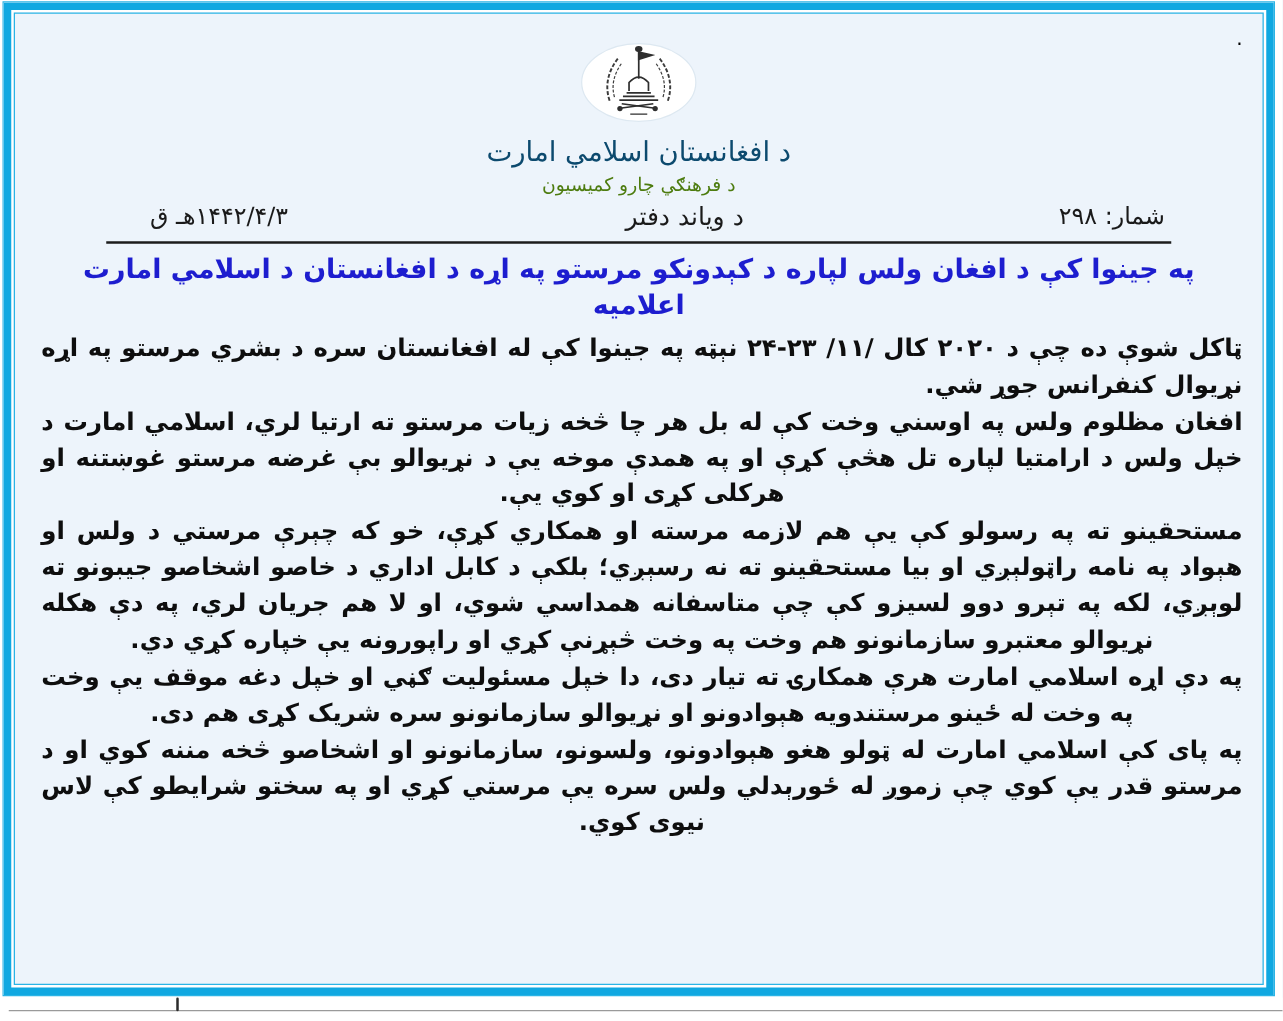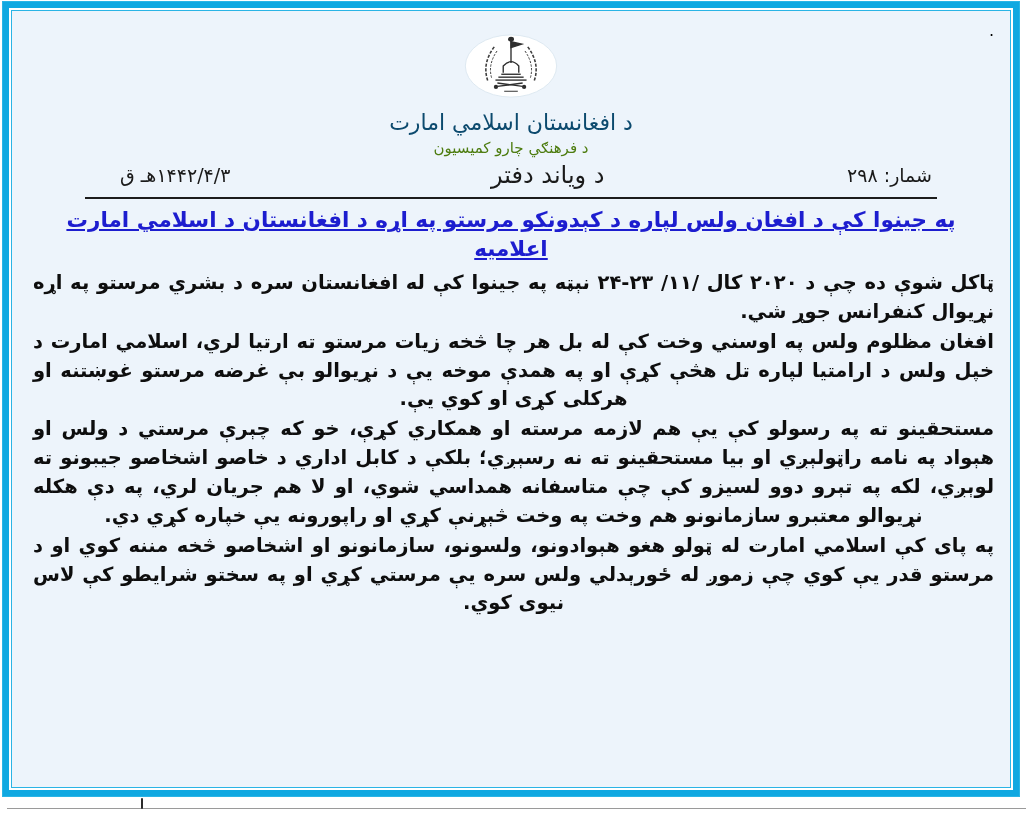--- a/index.html
+++ b/index.html
@@ -21,27 +21,27 @@
   }
   
   .emblem-wrap{text-align:center;height:70px;}
   .org-line1{text-align:center;font-size:22px;color:#0c4a6e;margin-top:8px;letter-spacing:0;}
   .org-line2{text-align:center;font-size:15px;color:#4d7c0f;margin-top:4px;}
   .meta-row{
     display:flex;justify-content:space-between;align-items:center;
     margin-top:4px;font-size:19px;color:#1a1a1a;
   }
   .meta-number{padding-right:62px;}
-  .meta-office{font-size:24px;transform:translateX(9px);}
+  .meta-office{font-size:20px;transform:translateX(9px);}
   .meta-date{padding-left:92px;}
   .rule{border:0;border-top:2px solid #1c1c1c;width:852px;margin:8px auto 6px auto;}
   
   .doc-title{
     text-align:center;color:#1d1dcf;font-weight:700;font-size:21.5px;
-    margin:2px 0 6px 0;line-height:1.35;text-decoration:underline;
+    margin:2px 0 6px 0;line-height:1.35;
   }
   
   .body-text{color:#0e0e0e;font-weight:700;font-size:19.5px;line-height:1.48;}
   .para{text-align:justify;margin:0 0 1px 5px;}
   .al-c{text-align-last:center;}
   .al-r{text-align-last:right;}
   
   .next-page-hint{position:absolute;left:0;bottom:0;width:1026px;height:19px;background:#ffffff;}
   .next-page-edge{position:absolute;top:10px;left:7px;right:0;border-top:1px solid #9a9a9a;}
   .next-page-mark{position:absolute;top:0;left:141px;width:2px;height:11px;background:#2b2b2b;border-radius:1px;}
@@ -92,20 +92,21 @@
     </div>
 
     <hr class="rule">
 
     <div class="doc-title">په جینوا کې د افغان ولس لپاره د کېدونکو مرستو په اړه د افغانستان د اسلامي امارت اعلامیه</div>
 
     <div class="body-text">
       <p class="para al-r">ټاکل شوې ده چې د ۲۰۲۰ کال /۱۱/ ۲۳-۲۴ نېټه په جینوا کې له افغانستان سره د بشري مرستو په اړه نړیوال کنفرانس جوړ شي.</p>
       <p class="para al-c">افغان مظلوم ولس په اوسني وخت کې له بل هر چا څخه زیات مرستو ته ارتیا لري، اسلامي امارت د خپل ولس د ارامتیا لپاره تل هڅې کړې او په همدې موخه یې د نړیوالو بې غرضه مرستو غوښتنه او هرکلی کړی او کوي یې.</p>
       <p class="para al-c">مستحقینو ته په رسولو کې یې هم لازمه مرسته او همکاري کړې، خو که چېرې مرستي د ولس او هېواد په نامه راټولېږي او بیا مستحقینو ته نه رسېږي؛ بلکې د کابل اداري د خاصو اشخاصو جیبونو ته لوېږي، لکه په تېرو دوو لسیزو کې چې متاسفانه همداسي شوي، او لا هم جریان لري، په دې هکله نړیوالو معتبرو سازمانونو هم وخت په وخت څېړنې کړي او راپورونه یې خپاره کړي دي.</p>
+      <p class="para al-c">په دې اړه اسلامي امارت هرې همکارۍ ته تیار دی، دا خپل مسئولیت ګڼي او خپل دغه موقف یې وخت په وخت له ځینو مرستندویه هېوادونو او نړیوالو سازمانونو سره شریک کړی هم دی.</p>
       <p class="para al-c">په پای کې اسلامي امارت له ټولو هغو هېوادونو، ولسونو، سازمانونو او اشخاصو څخه مننه کوي  او د مرستو قدر یې کوي چې زموږ له ځورېدلي ولس سره یې مرستي کړي او په سختو شرایطو کې لاس نیوی کوي.</p>
     </div>
 
     
 
    </div>
   </div>
  </div>
 </div>
 

